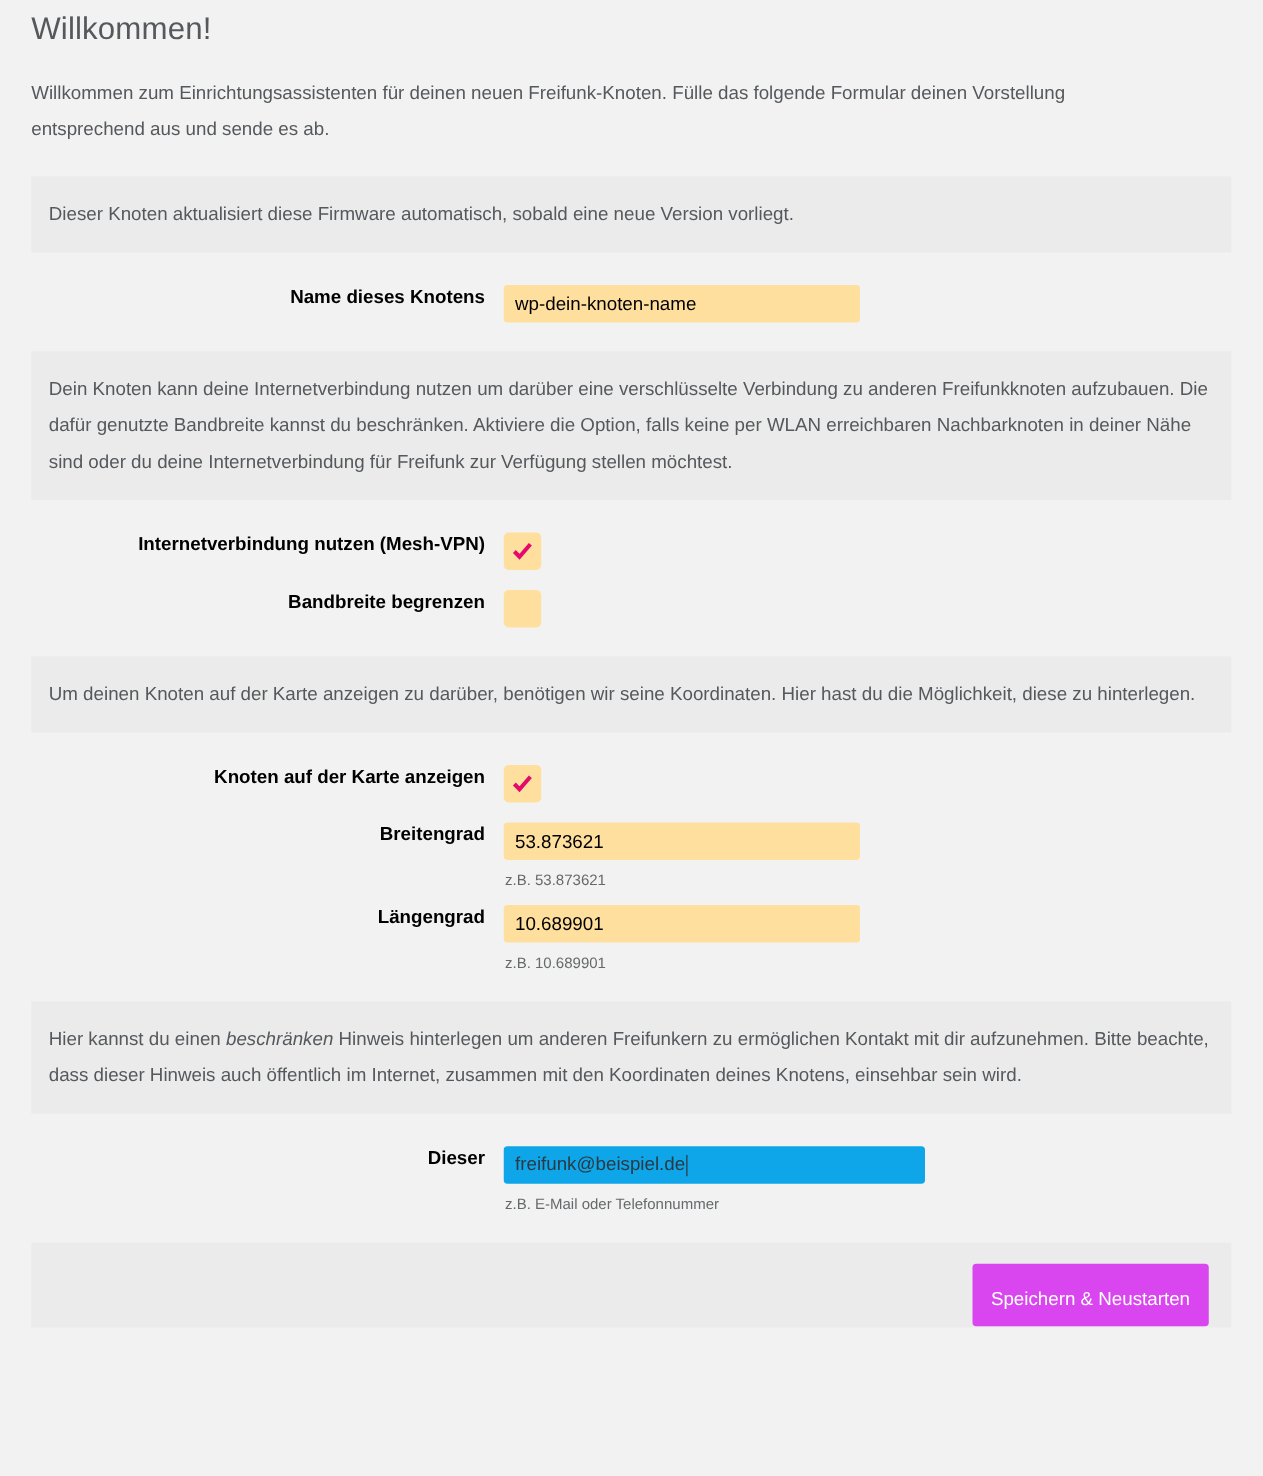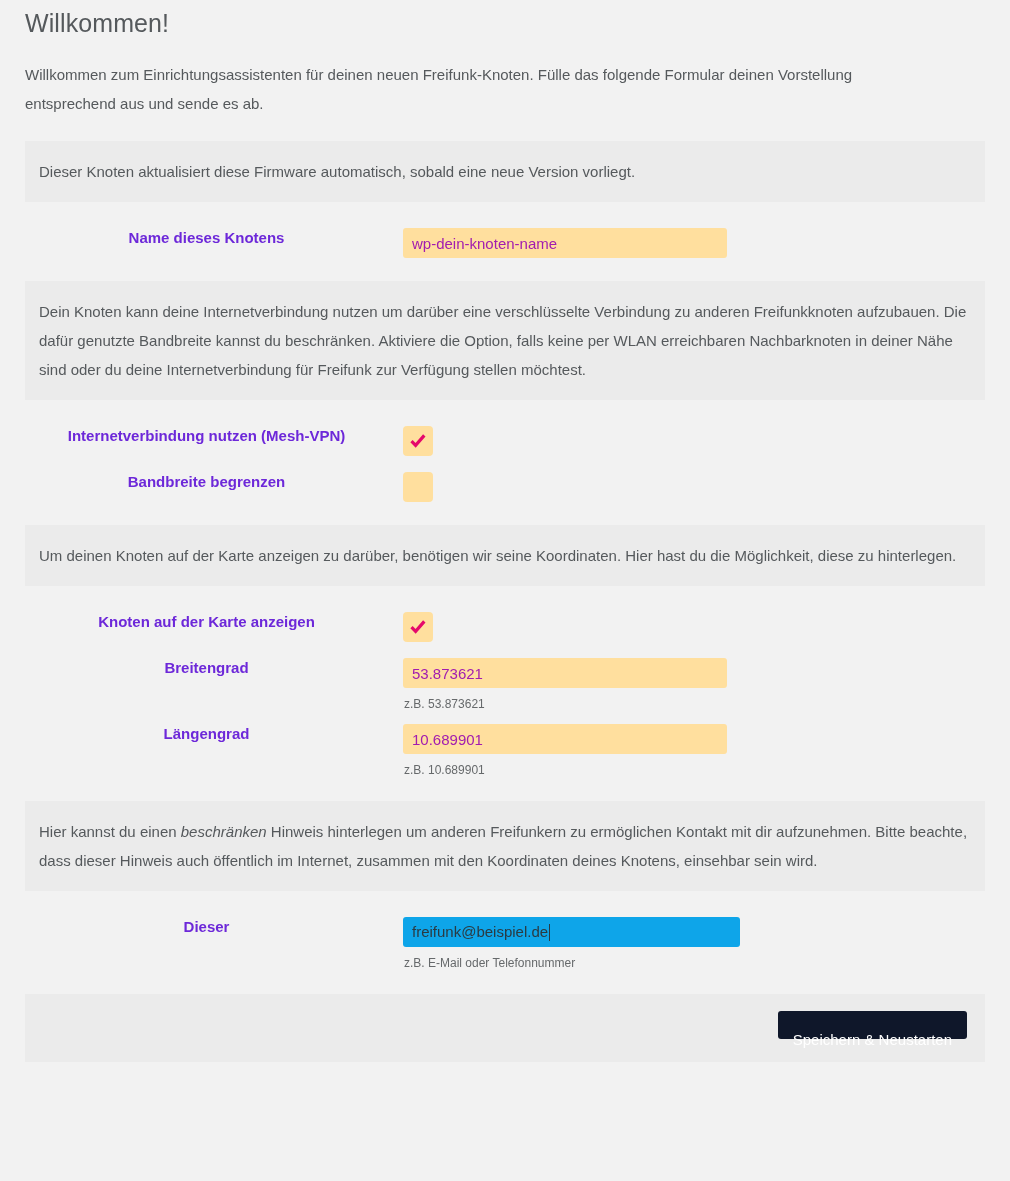--- a/index.html
+++ b/index.html
@@ -61,40 +61,40 @@
   
   .form-block { padding: 0; }
 
   .row {
     display: flex;
     align-items: flex-start;
   }
   .row .label {
     width: 378px;
     flex: 0 0 378px;
-    text-align: center;
+    text-align: right;
     padding-right: 15px;
     font-weight: bold;
     font-size: 15px;
     line-height: 20px;
-    color: #6d28d9;
+    color: #000000;
   }
   .row .control { flex: 1 1 auto; }
 
   .txt {
     display: block;
-    width: 324px;
+    width: 285px;
     height: 30px;
     background: #ffdf9e;
     border: none;
     border-radius: 3px;
     padding: 0 9px;
     font-family: "Liberation Sans", sans-serif;
     font-size: 15px;
-    color: #a21caf;
+    color: #000000;
     outline: none;
   }
 
   .fake-input {
     position: relative;
     width: 337px;
     height: 30px;
     background: #0ea5e9;
     border-radius: 3px;
     padding: 0 9px;
@@ -132,25 +132,25 @@
     justify-content: center;
     cursor: pointer;
   }
   .cbx svg { display: block; }
 
   
   .btn-save {
     position: absolute;
     right: 18px;
     top: 17px;
-    background: #0f172a;
+    background: #d946ef;
     color: #ffffff;
     border: none;
     border-radius: 3px;
-    height: 28px;
+    height: 50px;
     padding: 12px 15px;
     font-family: "Liberation Sans", sans-serif;
     font-size: 15px;
     line-height: 34px;
     cursor: pointer;
   }
 
   .sp-26 { height: 26px; }
   .sp-16 { height: 16px; }
   .sp-12 { height: 12px; }

